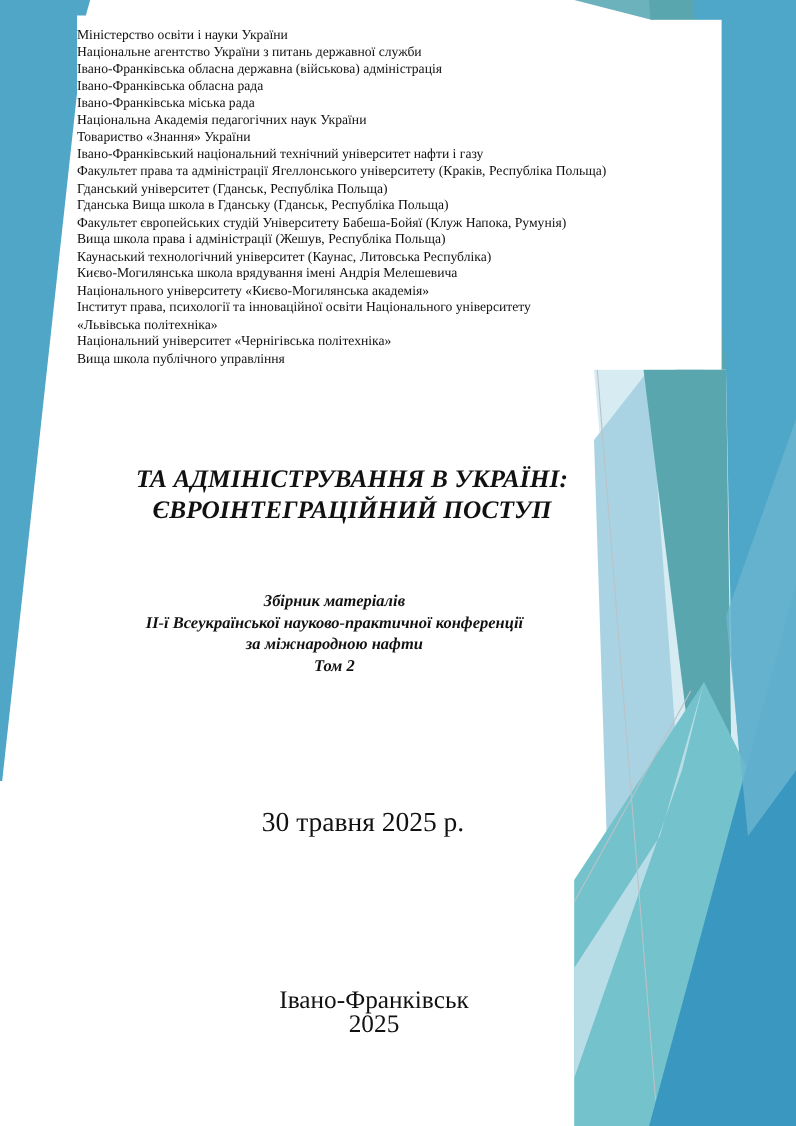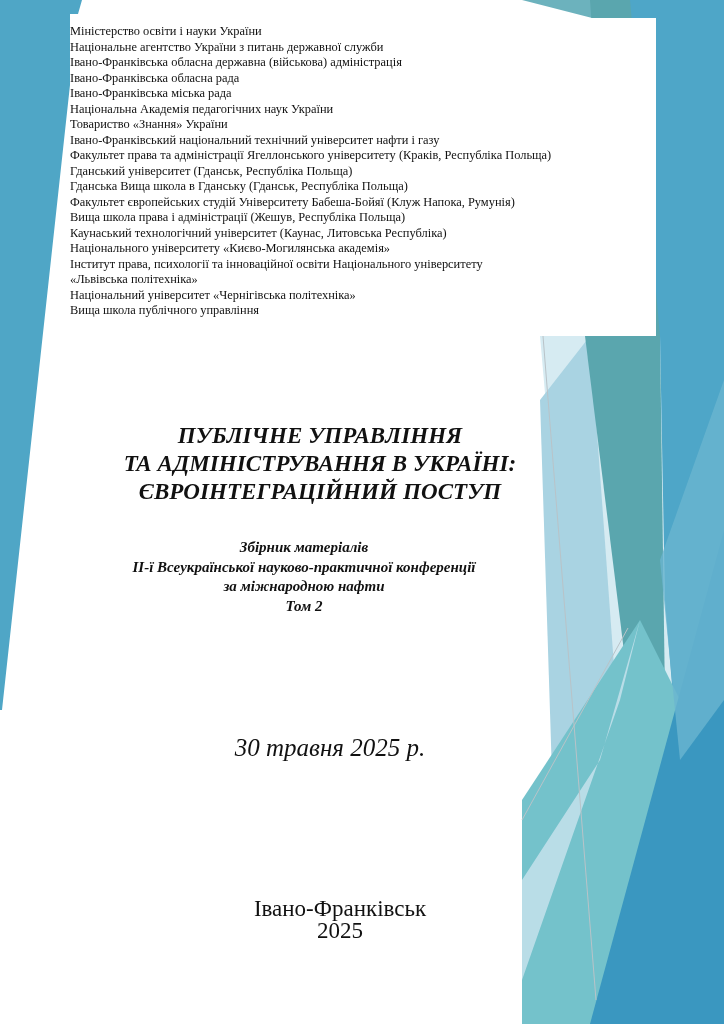--- a/index.html
+++ b/index.html
@@ -26,21 +26,21 @@
   }
   .title span { display: block; white-space: nowrap; }
   .subtitle {
     position: absolute; left: 74px; top: 538px; width: 460px; z-index: 3;
     text-align: center; font-weight: bold; font-style: italic;
     font-size: 15px; line-height: 19.5px;
   }
   .subtitle span { display: block; white-space: nowrap; }
   .date {
     position: absolute; left: 140px; top: 734px; width: 380px; z-index: 3;
-    text-align: center; font-style: italic; font-size: 25px;
+    text-align: center; font-size: 25px;
   }
   .place {
     position: absolute; left: 190px; top: 898px; width: 300px; z-index: 3;
     text-align: center; font-size: 23px; line-height: 22px;
   }
   .place span { display: block; }
 </style>
 </head>
 <body>
 
@@ -72,29 +72,29 @@
   <span class="org-line">Івано-Франківська міська рада</span>
   <span class="org-line">Національна Академія педагогічних наук України</span>
   <span class="org-line">Товариство «Знання» України</span>
   <span class="org-line">Івано-Франківський національний технічний університет нафти і газу</span>
   <span class="org-line">Факультет права та адміністрації Ягеллонського університету (Краків, Республіка Польща)</span>
   <span class="org-line">Гданський університет (Гданськ, Республіка Польща)</span>
   <span class="org-line">Гданська Вища школа в Гданську (Гданськ, Республіка Польща)</span>
   <span class="org-line">Факультет європейських студій Університету Бабеша-Бойяї (Клуж Напока, Румунія)</span>
   <span class="org-line">Вища школа права і адміністрації (Жешув, Республіка Польща)</span>
   <span class="org-line">Каунаський технологічний університет (Каунас, Литовська Республіка)</span>
+  <span class="org-line">Києво-Могилянська школа врядування імені Андрія Мелешевича</span>
   <span class="org-line">Національного університету «Києво-Могилянська академія»</span>
   <span class="org-line">Інститут права, психології та інноваційної освіти Національного університету</span>
   <span class="org-line">«Львівська політехніка»</span>
   <span class="org-line">Національний університет «Чернігівська політехніка»</span>
   <span class="org-line">Вища школа публічного управління</span>
 </div>
 
 <div class="title">
-  <span>ПУБЛІЧНЕ УПРАВЛІННЯ</span>
   <span>ТА АДМІНІСТРУВАННЯ В УКРАЇНІ:</span>
   <span>ЄВРОІНТЕГРАЦІЙНИЙ ПОСТУП</span>
 </div>
 
 <div class="subtitle">
   <span>Збірник матеріалів</span>
   <span>ІІ-ї Всеукраїнської науково-практичної конференції</span>
   <span>за міжнародною нафти</span>
   <span>Том 2</span>
 </div>

